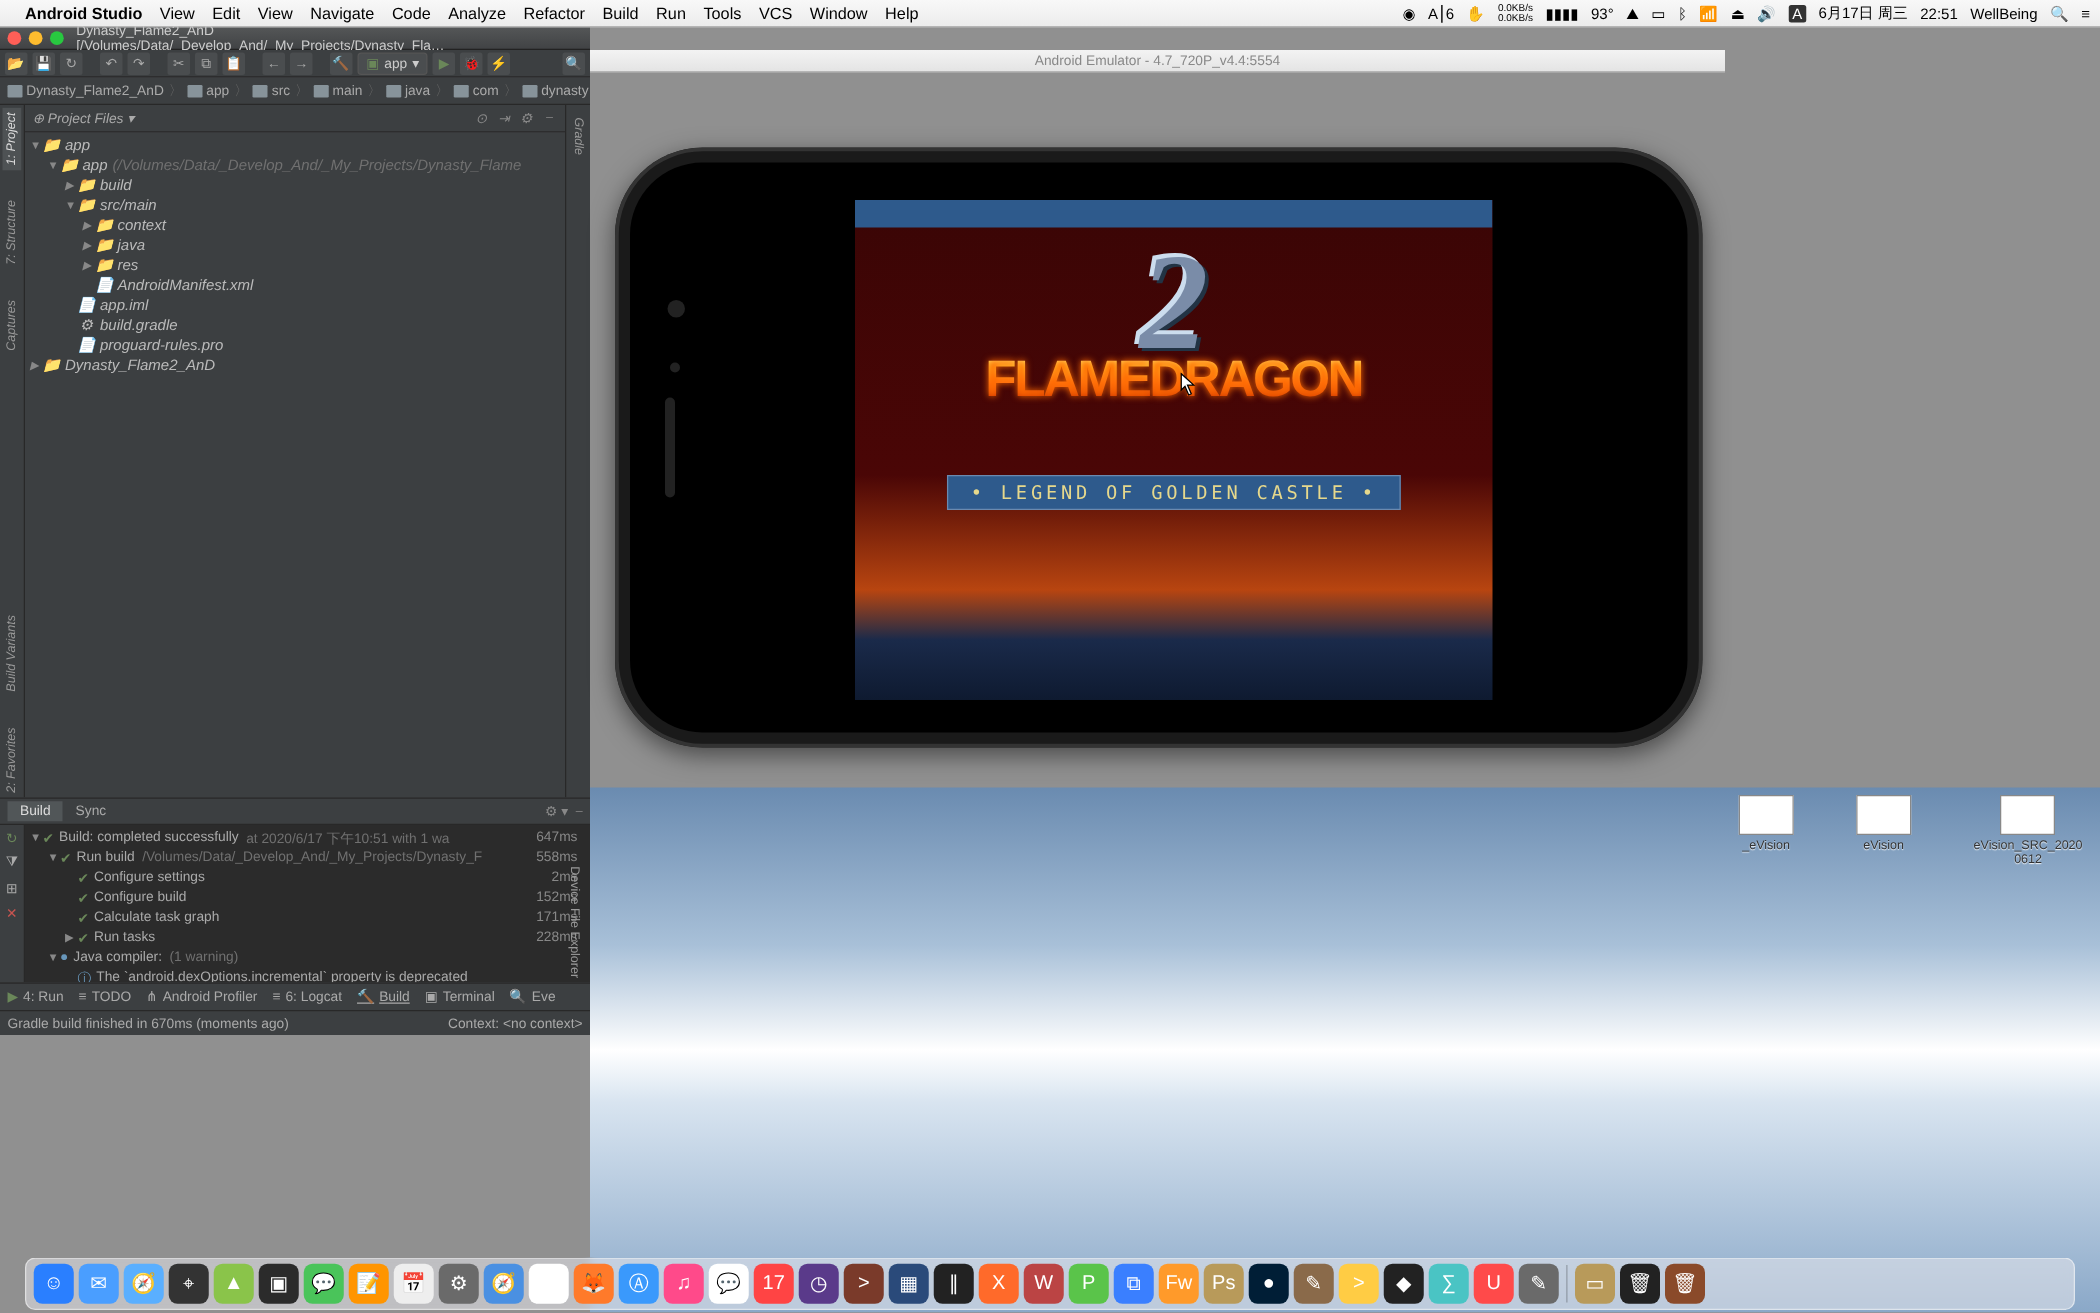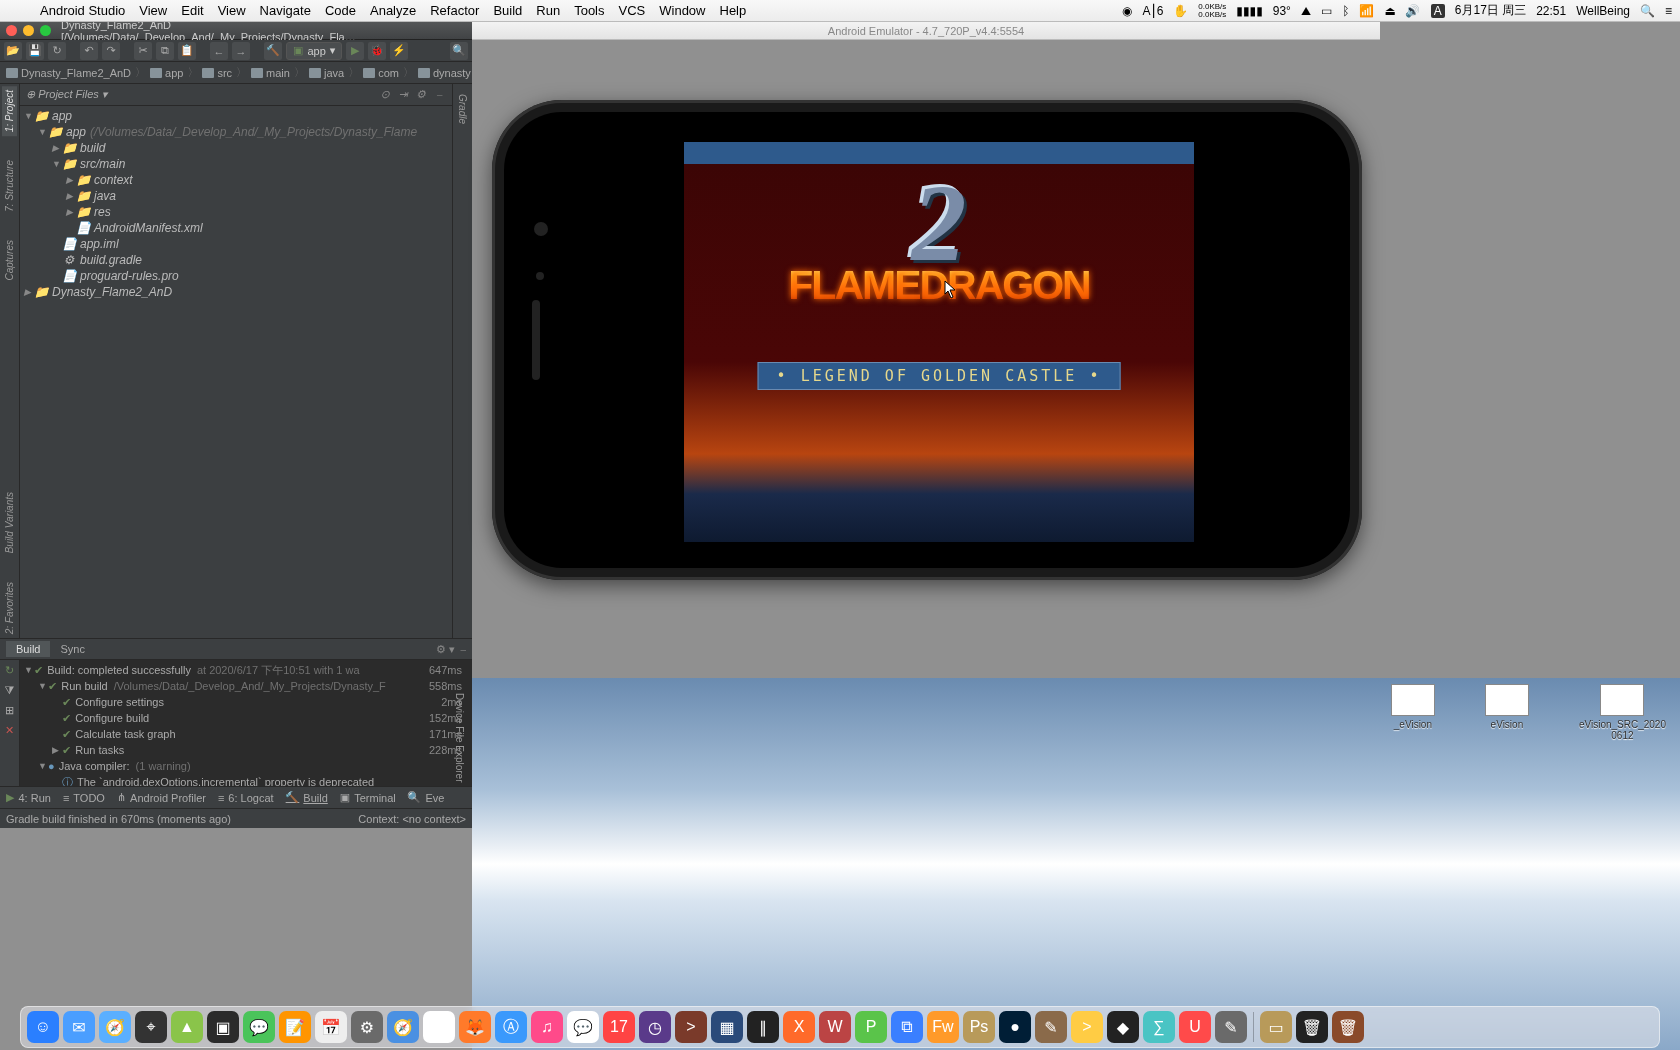--- a/index.html
+++ b/index.html
@@ -1,21 +1,21 @@
 <!DOCTYPE html>
 <html><head>
 <meta charset="utf-8">
 <style>
 * { margin: 0; padding: 0; box-sizing: border-box; font-family: -apple-system, "Helvetica Neue", Arial, sans-serif; }
 body { width: 1680px; height: 1050px; overflow: hidden; background: #909090; position: relative; }
 
 
 .menubar { height: 22px; background: linear-gradient(#f8f8f8,#ececec); display: flex; align-items: center; font-size: 13px; color: #000; padding: 0 8px; border-bottom: 1px solid #bbb; position: relative; z-index: 100; }
 .menubar .apple { font-size: 14px; margin-right: 12px; }
-.menubar .appname { font-weight: 400; margin-right: 14px; margin-left: 20px; }
+.menubar .appname { font-weight: 700; margin-right: 14px; }
 .menubar .menu { margin-right: 14px; }
 .menubar .right { margin-left: auto; display: flex; align-items: center; gap: 10px; font-size: 12px; }
 .menubar .right span { white-space: nowrap; }
 .netstat { font-size: 8px; line-height: 8px; text-align: right; }
 
 
 .studio { position: absolute; left: 0; top: 22px; width: 472px; height: 806px; background: #3c3f41; color: #bbb; font-size: 12px; display: flex; flex-direction: column; }
 .studio-title { height: 18px; background: linear-gradient(#545657,#414345); display: flex; align-items: center; padding: 0 6px; font-size: 11px; color: #ccc; border-bottom: 1px solid #222; }
 .traffic { display: flex; gap: 6px; margin-right: 10px; }
 .traffic div { width: 11px; height: 11px; border-radius: 50%; }
@@ -70,39 +70,39 @@
 
 .bottom-tabs { height:22px; background:#3c3f41; border-top:1px solid #282828; display:flex; align-items:center; padding:0 6px; gap:12px; font-size:11px; color:#aaa; }
 .bottom-tabs .btab { display:flex; align-items:center; gap:4px; }
 .bottom-tabs .btab.active { text-decoration: underline; }
 
 .statusbar { height:20px; background:#3c3f41; border-top:1px solid #282828; display:flex; align-items:center; padding:0 6px; font-size:11px; color:#aaa; }
 .statusbar .spacer{flex:1}
 
 
 .emulator-win { position:absolute; left:472px; top:22px; width:908px; height:608px; background:#909090; }
-.emu-title { height:18px; background:linear-gradient(#f3f3f3,#e4e4e4); text-align:center; font-size:11px; color:#888; line-height:18px; border-bottom:1px solid #bbb; }
+.emu-title { height:18px; background:linear-gradient(#f3f3f3,#e4e4e4); text-align:center; font-size:11px; color:#888; line-height:18px; border-bottom:1px solid #bbb;margin-top:18px; }
 .emu-stage { position:relative; width:100%; height:590px; }
 
 .phone { position:absolute; left:20px; top:60px; width:870px; height:480px; background:#1a1a1a; border-radius:70px; box-shadow: 0 6px 20px rgba(0,0,0,0.5), inset 0 0 0 3px #333; }
 .phone-inner { position:absolute; left:12px; top:12px; right:12px; bottom:12px; background:#000; border-radius:58px; }
 .earpiece { position:absolute; left:28px; top:50%; transform:translateY(-50%); width:8px; height:80px; background:#222; border-radius:4px; }
 .cam { position:absolute; left:30px; top:110px; width:14px; height:14px; background:#222; border-radius:50%; }
 .sensor { position:absolute; left:32px; top:160px; width:8px; height:8px; background:#222; border-radius:50%; }
 .screen { position:absolute; left:90px; top:30px; width:690px; height:400px; background:#000; }
 .game { position:absolute; left:90px; top:0; right:90px; bottom:0; background:linear-gradient(#3a0505 0%,#4a0606 55%,#b84510 78%,#1a2a4a 88%,#0e1a30 100%); overflow:hidden; }
 .game .bar { height:22px; background:#2e5a8c; }
 .logo2 { position:absolute; left:50%; top:18px; transform:translateX(-50%); font-size:110px; font-weight:900; color:#7a8ca8; text-shadow: -3px -3px 0 #cde, 3px 3px 0 #234; font-family: Georgia, serif; font-style:italic; }
 .flametxt { position:absolute; left:50%; top:120px; transform:translateX(-50%); font-family: Impact, sans-serif; font-size:41px; font-weight:900; letter-spacing:-2px; background: linear-gradient(#fff2a0 0%, #ffcc33 30%, #ff7a1a 55%, #cc3300 80%); -webkit-background-clip:text; background-clip:text; color:transparent; text-shadow: 0 0 6px #ff6a00; white-space:nowrap; }
 .subtitle-band { position:absolute; left:50%; top:220px; transform:translateX(-50%); background:#2e5a8c; color:#e6d88c; font-family: monospace; font-size:15px; letter-spacing:3px; padding:4px 18px; border:1px solid #6a8ab0; white-space:nowrap; }
 .cursor { position:absolute; left:260px; top:138px; width:14px; height:20px; }
 .cursor svg { width:14px; height:20px; }
 
 
-.desktop { position:absolute; left:472px; top:630px; right:0; bottom:0; background: linear-gradient(#6a8bb0 0%, #a8c0d8 30%, #e8eef4 45%, #ffffff 50%, #d8e4f0 60%, #8aa8c8 100%); margin-top: 48px; }
+.desktop { position:absolute; left:472px; top:630px; right:0; bottom:0; background: linear-gradient(#6a8bb0 0%, #a8c0d8 30%, #e8eef4 45%, #ffffff 50%, #d8e4f0 60%, #8aa8c8 100%); }
 .desk-icons { position:absolute; right:14px; top:6px; display:flex; gap:50px; }
 .desk-icon { text-align:center; color:#333; font-size:10px; text-shadow:0 1px 1px #fff; }
 .desk-icon .thumb { width:44px; height:32px; background:#fff; border:1px solid #888; margin:0 auto 3px; }
 
 
 .dock { position:absolute; left:20px; right:20px; bottom:2px; height:42px; background: rgba(230,230,235,0.55); border-radius:8px; border:1px solid rgba(255,255,255,0.5); display:flex; align-items:center; padding:0 6px; gap:4px; backdrop-filter: blur(4px); z-index:50; }
 .dock .app { width:32px; height:32px; border-radius:7px; display:flex; align-items:center; justify-content:center; font-size:16px; color:#fff; flex-shrink:0; }
 .dock .sep { width:1px; height:30px; background:rgba(0,0,0,0.25); margin:0 2px; }
 
 

